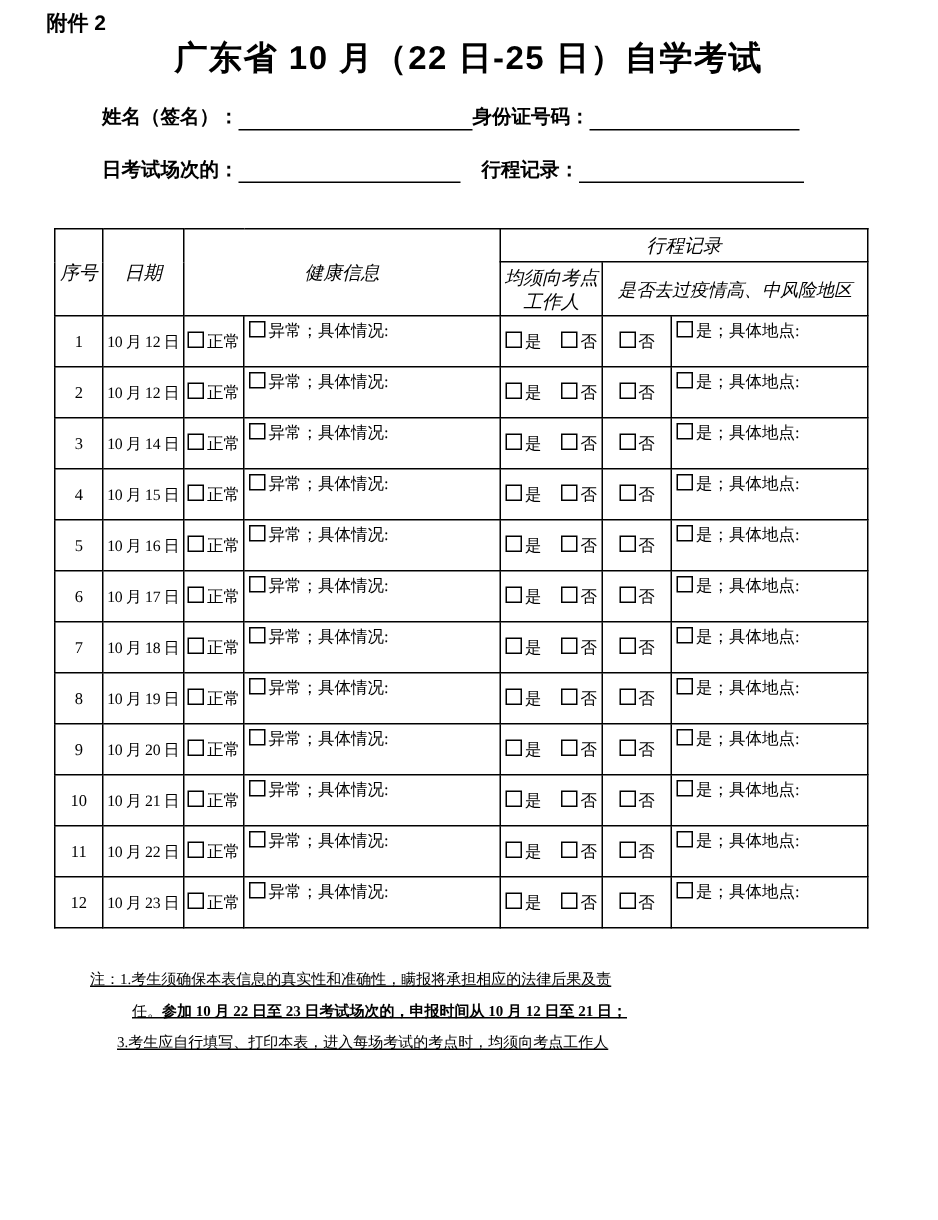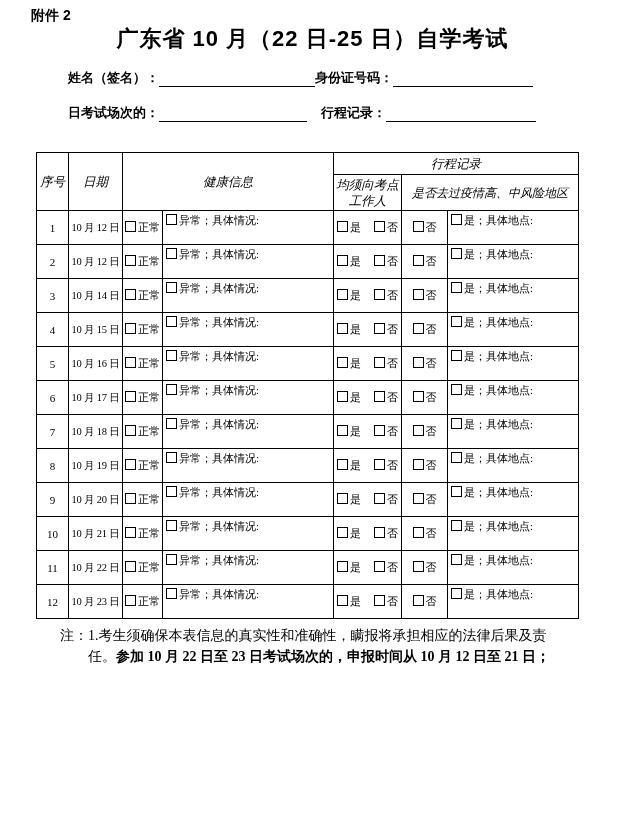--- a/index.html
+++ b/index.html
@@ -61,22 +61,22 @@
   td.yesno{text-align:center;white-space:nowrap;}
   td.no{text-align:center;white-space:nowrap;}
   td.yesloc{vertical-align:top;padding:2px 0 0 3px;white-space:nowrap;}
   .cb{
     display:inline-block;width:9px;height:9px;
     border:1px solid #000;margin-right:2px;vertical-align:-1px;
     background:#fff;
   }
   .gap{display:inline-block;width:13px;}
   .notes{
-    margin:6px 0 0 60px;
-    font-size:14px;line-height:21px;
+    margin:24px 0 0 60px;
+    font-size:10px;line-height:21px;text-decoration:underline;
   }
   .note-line{white-space:nowrap;}
   .ind-1{margin-left:28px;}
   .ind-2{margin-left:18px;}
   .bold{font-weight:bold;}
 </style>
 </head>
 <body>
 
 <div class="page">
@@ -223,15 +223,16 @@
           <td class="yesno"><span class="cb"></span><span>是</span><span class="gap"></span><span class="cb"></span><span>否</span></td>
           <td class="no"><span class="cb"></span><span>否</span></td>
           <td class="yesloc"><span class="cb"></span><span>是；具体地点:</span></td>
         </tr>
       </tbody>
   </table>
 
   <div class="notes" id="notes">
       <div class="note-line ind-0"><span>注：1.考生须确保本表信息的真实性和准确性，瞒报将承担相应的法律后果及责</span></div>
       <div class="note-line ind-1"><span>任。</span><span class="bold">参加 10 月 22 日至 23 日考试场次的，申报时间从 10 月 12 日至 21 日；</span></div>
+      <div class="note-line ind-2"><span>3.考生应自行填写、打印本表，进入每场考试的考点时，均须向考点工作人</span></div>
     </div>
 
 </div>
 
 </body></html>

